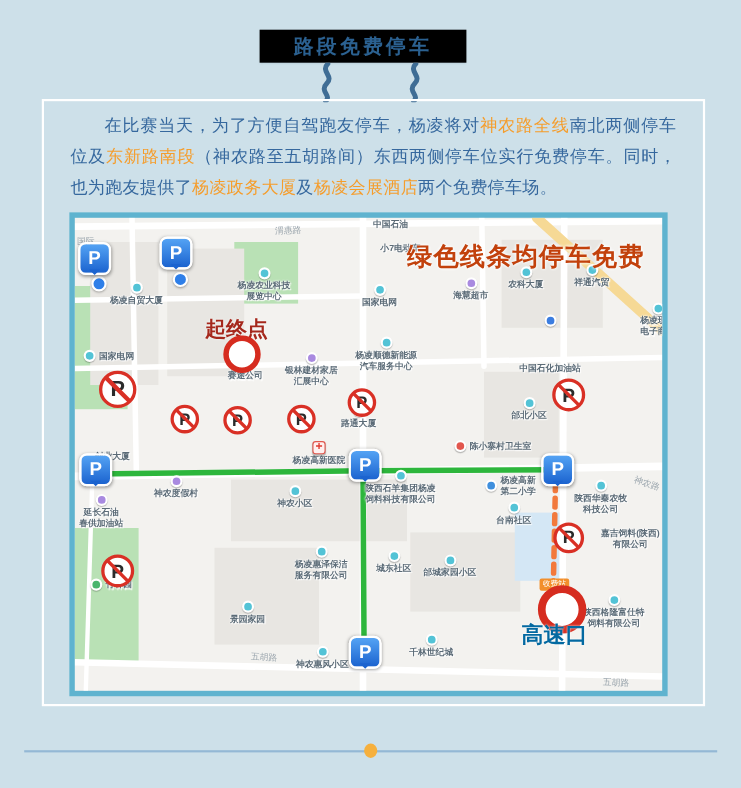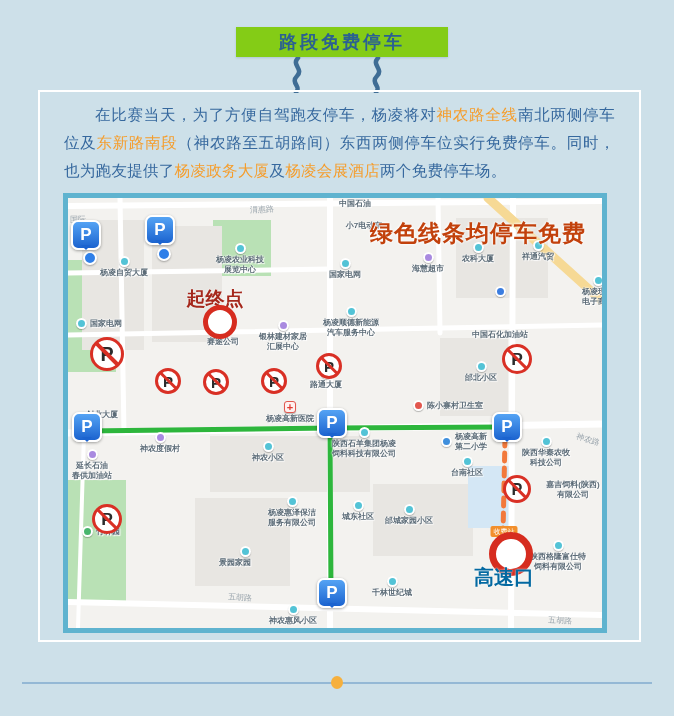--- a/index.html
+++ b/index.html
@@ -1,17 +1,17 @@
 <!DOCTYPE html>
 <html><head>
 <meta charset="utf-8">
 <style>
   html,body{margin:0;padding:0;}
   body{width:674px;height:716px;background:#cde0e9;font-family:"Liberation Sans",sans-serif;position:relative;overflow:hidden;}
-  .title-box{position:absolute;left:236px;top:27px;width:212px;height:30px;background:#84cc16;display:flex;align-items:center;justify-content:center;box-shadow:0 1px 2px rgba(120,150,170,.35);}
+  .title-box{position:absolute;left:236px;top:27px;width:188px;height:30px;background:#000000;display:flex;align-items:center;justify-content:center;box-shadow:0 1px 2px rgba(120,150,170,.35);}
   .title-box span{font-size:18px;font-weight:bold;color:#2b6191;letter-spacing:3px;}
   .hooks{position:absolute;left:288px;top:57px;}
   .card{position:absolute;left:38px;top:90px;width:599px;height:548px;border:2px solid #ffffff;background:transparent;}
   .intro{margin:9px 24px 0 24px;font-size:15.5px;line-height:28px;color:#36689e;text-align:justify;text-indent:2em;letter-spacing:.3px;}
   .intro .hl{color:#f59d2c;}
   .map{position:relative;margin:8px 0 0 23px;width:534px;height:430px;border:5px solid #5fb3cf;background:#f3f2ef;}
   .map-canvas{position:absolute;left:0;top:0;width:534px;height:430px;overflow:hidden;}
   .patch{position:absolute;}
   .green-patch{background:#b9e1b5;}
   .bldg{background:#e8e6e2;}
@@ -212,29 +212,29 @@
             <div class="plabel">邰城家园小区</div>
           </div>
           <div class="poi h" style="left: 20px; top: 330px;">
             <span class="pic green"></span>
             <div class="plabel">竹林园</div>
           </div>
           <div class="poi" style="left: 490px; top: 342px;">
             <span class="pic teal"></span>
             <div class="plabel">陕西格隆富仕特<br>饲料有限公司</div>
           </div>
-          <div class="poi" style="left: 167px; top: 348px; align-items: flex-end;">
+          <div class="poi" style="left: 157px; top: 348px;">
             <span class="pic teal"></span>
             <div class="plabel">景园家园</div>
           </div>
           <div class="poi" style="left: 324px; top: 378px;">
             <span class="pic teal"></span>
             <div class="plabel">千林世纪城</div>
           </div>
-          <div class="poi" style="left: 225px; top: 406px; align-items: center;">
+          <div class="poi" style="left: 225px; top: 389px; align-items: center;">
             <span class="pic teal"></span>
             <div class="plabel">神农惠风小区</div>
           </div>
           <div class="pmark" style="left: 3px; top: 22px;">P</div>
           <div class="pmark" style="left: 77px; top: 17px;">P</div>
           <div class="pmark" style="left: 4px; top: 214px;">P</div>
           <div class="pmark" style="left: 249px; top: 210px;">P</div>
           <div class="pmark" style="left: 424px; top: 214px;">P</div>
           <div class="pmark" style="left: 249px; top: 380px;">P</div>
           <div class="bdot" style="left: 15px; top: 53px;"></div>

